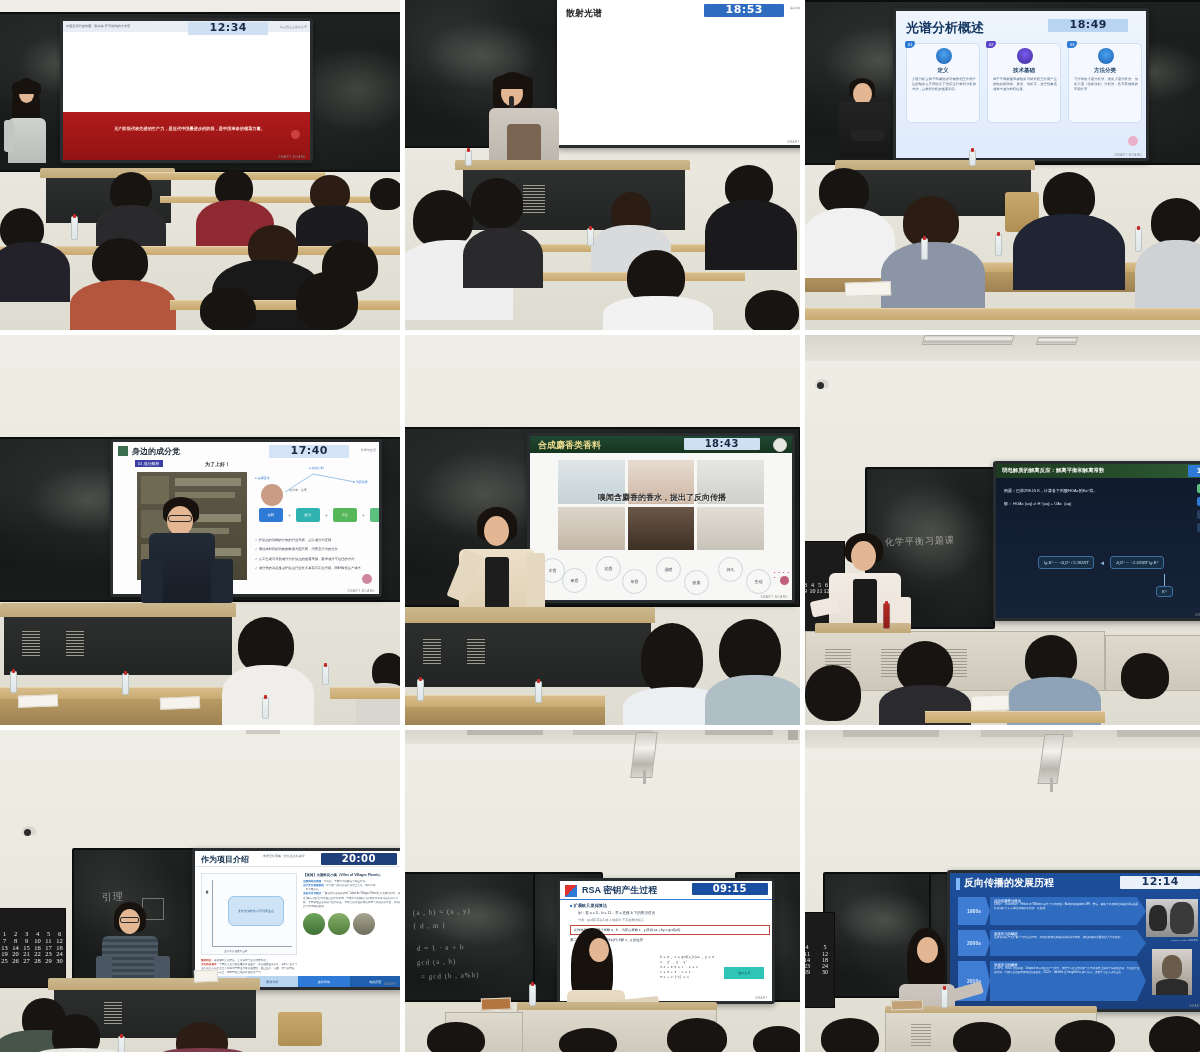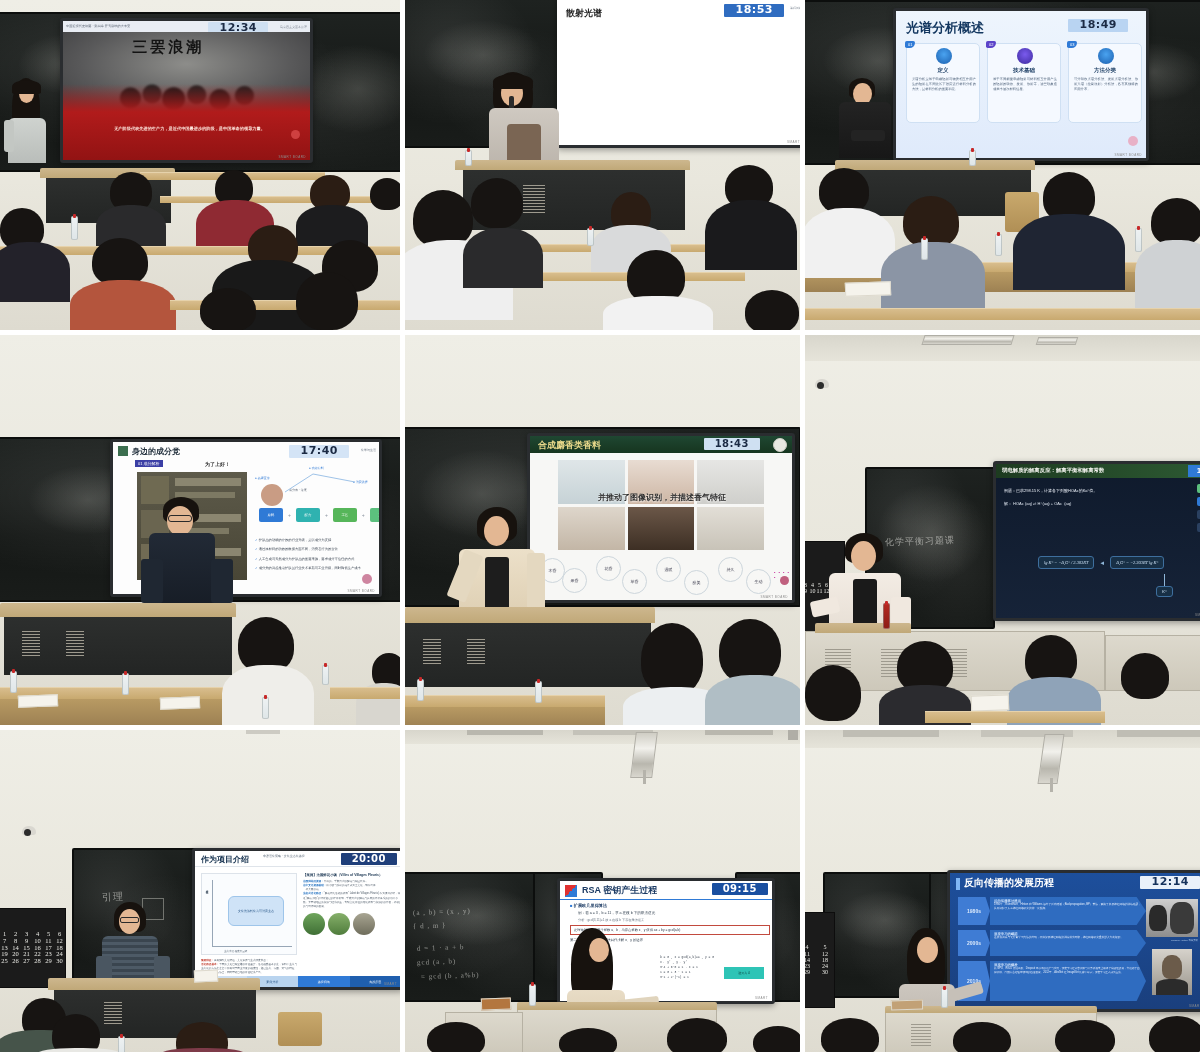--- a/index.html
+++ b/index.html
@@ -98,21 +98,21 @@
     white-space: nowrap;
     overflow: hidden;
   }
   .clock {
     position: absolute;
     background: #cfe0f2;
     color: #1b2a44;
     font-weight: bold;
     font-family: "DejaVu Sans", sans-serif;
     letter-spacing: .5px;
-    padding: 0 11px;
+    padding: 0 21px;
     border-radius: 1px;
     line-height: 1.15;
     margin-left: 48px;
   }
   .clock.dark { background: #2f6cc0; color: #ffffff; }
 
   
   .lectern {
     position: absolute;
     background: linear-gradient(#cdb78e, #c0a878);
@@ -215,33 +215,20 @@
     </div>
 
     <div class="screen" style="left:60px;top:18px;width:253px;height:145px;">
       <div class="slide" style="background:#fff;">
 
         <div style="position:absolute;left:0;top:0;width:100%;height:11px;background:#e9edf4;"></div>
         <div style="position:absolute;left:3px;top:3px;font-size:3.2px;color:#5a6472;">中国近现代史纲要 · 第四章 开天辟地的大事变</div>
         <div class="clock" style="right:42px;top:1px;font-size:11px;">12:34</div>
         <div style="position:absolute;right:3px;top:4px;font-size:3px;color:#7b8390;">马克思主义基本原理</div>
 
-        <div style="position:absolute;left:0;top:11px;width:100%;height:80px;background:
-              radial-gradient(ellipse at 50% 40%, #8d8d8a, #59595a 60%, #3c3c3e);">
-          <div class="blur" style="position:absolute;left:28%;top:6px;font-size:15px;color:#131313;font-weight:bold;font-family:'Liberation Serif',serif;letter-spacing:3px;">三罢浪潮</div>
-
-          <div class="blur2" style="position:absolute;left:20%;top:38px;width:62%;height:40px;background:
-              radial-gradient(circle at 12% 70%,#1c1c1c 10px,transparent 11px),
-              radial-gradient(circle at 26% 60%,#232323 9px,transparent 10px),
-              radial-gradient(circle at 40% 72%,#191919 11px,transparent 12px),
-              radial-gradient(circle at 55% 62%,#222 9px,transparent 10px),
-              radial-gradient(circle at 70% 74%,#1b1b1b 10px,transparent 11px),
-              radial-gradient(circle at 86% 64%,#202020 9px,transparent 10px);"></div>
-          <div style="position:absolute;left:0;bottom:0;width:100%;height:28px;background:linear-gradient(rgba(180,25,25,0), #b11b1b);"></div>
-        </div>
 
         <div style="position:absolute;left:0;top:91px;width:100%;height:54px;background:linear-gradient(#b11b1b,#8e1212);">
           <div class="blur" style="position:absolute;left:6px;top:14px;width:241px;font-size:4.2px;color:#ffe9e0;line-height:1.4;text-align:center;font-weight:bold;">无产阶级代表先进的生产力，是近代中国最进步的阶级，是中国革命的领导力量。</div>
           <div style="position:absolute;right:6px;bottom:3px;font-size:2.6px;color:#f0bcbc;">中国近现代史纲要课程组</div>
           <div style="position:absolute;right:10px;top:18px;width:9px;height:9px;border-radius:50%;background:#d94b4b;opacity:.8;"></div>
         </div>
       </div>
       <div class="bezel-label">SMART BOARD</div>
     </div>
 
@@ -510,21 +497,21 @@
         <div style="position:absolute;right:5px;top:2px;width:14px;height:14px;border-radius:50%;border:1px solid #cfcfc6;background:#e8e8e2;"></div>
 
         <div style="position:absolute;left:28px;top:24px;width:206px;height:90px;display:grid;grid-template-columns:repeat(3,1fr);grid-template-rows:repeat(2,1fr);gap:3px;">
           <div style="background:linear-gradient(#dfe6e8,#c6d2d6);"></div>
           <div style="background:linear-gradient(#e8dcd2,#cdb6a4);"></div>
           <div style="background:linear-gradient(#e6e6e4,#cfcfcb);"></div>
           <div style="background:linear-gradient(#ded6cb,#c3b6a6);"></div>
           <div style="background:linear-gradient(#6b5748,#3d2f24);"></div>
           <div style="background:linear-gradient(#e2ded6,#c8c3b8);"></div>
         </div>
-        <div style="position:absolute;left:32px;top:56px;width:200px;text-align:center;font-size:8px;font-weight:bold;color:#2b2b2b;text-shadow:0 1px 2px #fff;">并推动了图像识别，并描述香气特征</div>
+        <div style="position:absolute;left:32px;top:56px;width:200px;text-align:center;font-size:8px;font-weight:bold;color:#2b2b2b;text-shadow:0 1px 2px #fff;">嗅闻含麝香的香水，提出了反向传播</div>
 
         <div style="position:absolute;left:4px;top:120px;width:260px;height:38px;">
           <div style="position:absolute;left:6px;top:2px;width:25px;height:25px;border-radius:50%;border:1px solid #cdd6dc;display:flex;align-items:center;justify-content:center;font-size:4px;color:#445;">木香</div>
           <div style="position:absolute;left:28px;top:12px;width:25px;height:25px;border-radius:50%;border:1px solid #cdd6dc;display:flex;align-items:center;justify-content:center;font-size:4px;color:#445;">果香</div>
           <div style="position:absolute;left:62px;top:0px;width:25px;height:25px;border-radius:50%;border:1px solid #cdd6dc;display:flex;align-items:center;justify-content:center;font-size:4px;color:#445;">花香</div>
           <div style="position:absolute;left:88px;top:13px;width:25px;height:25px;border-radius:50%;border:1px solid #cdd6dc;display:flex;align-items:center;justify-content:center;font-size:4px;color:#445;">草香</div>
           <div style="position:absolute;left:122px;top:1px;width:25px;height:25px;border-radius:50%;border:1px solid #cdd6dc;display:flex;align-items:center;justify-content:center;font-size:4px;color:#445;">温暖</div>
           <div style="position:absolute;left:150px;top:14px;width:25px;height:25px;border-radius:50%;border:1px solid #cdd6dc;display:flex;align-items:center;justify-content:center;font-size:4px;color:#445;">甜美</div>
           <div style="position:absolute;left:184px;top:1px;width:25px;height:25px;border-radius:50%;border:1px solid #cdd6dc;display:flex;align-items:center;justify-content:center;font-size:4px;color:#445;">持久</div>
           <div style="position:absolute;left:212px;top:13px;width:25px;height:25px;border-radius:50%;border:1px solid #cdd6dc;display:flex;align-items:center;justify-content:center;font-size:4px;color:#445;">生动</div>

